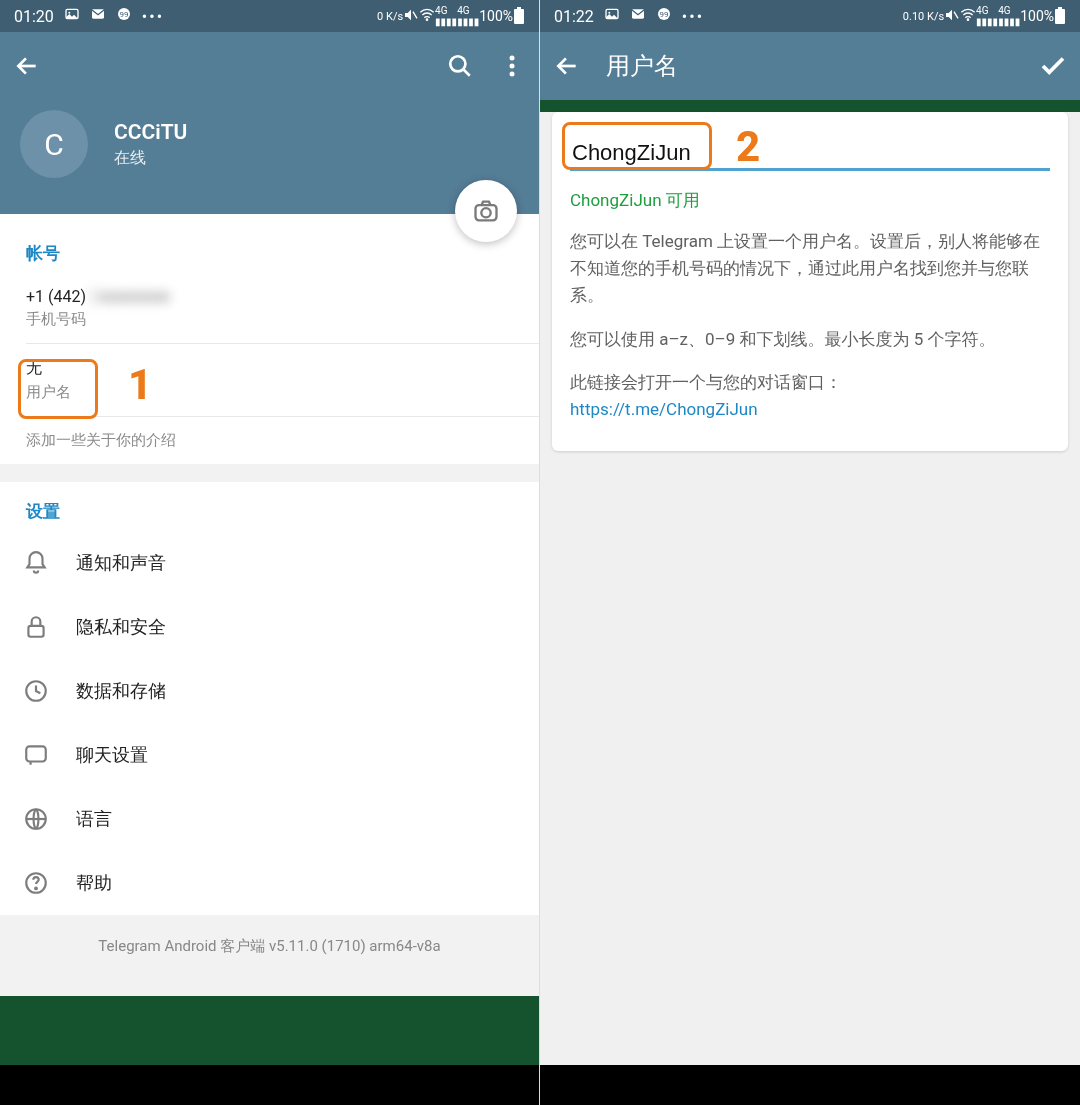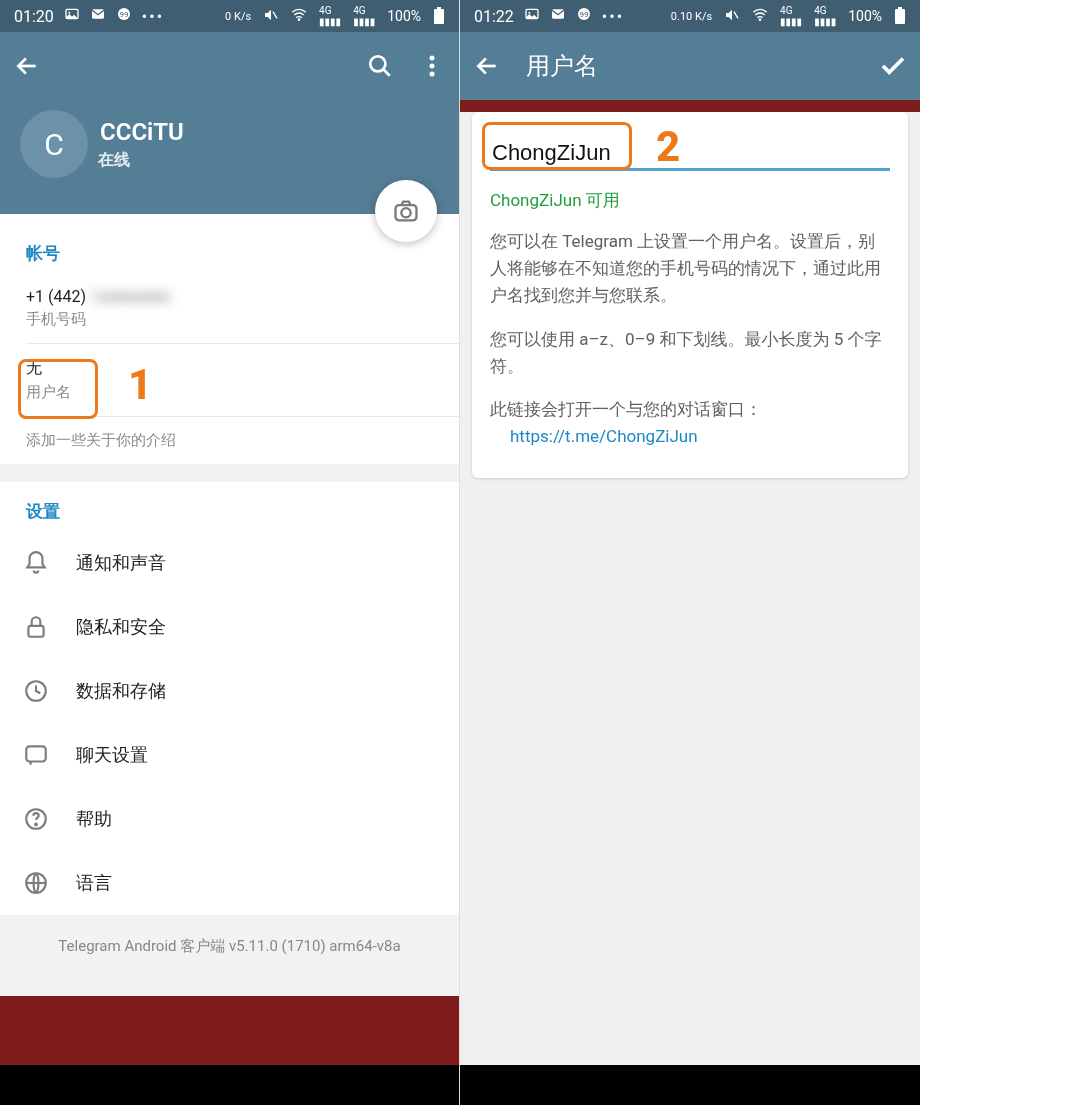--- a/index.html
+++ b/index.html
@@ -4,40 +4,40 @@
 <style>
   * { box-sizing: border-box; margin: 0; padding: 0; }
   body {
     font-family: -apple-system, Roboto, "Segoe UI", Arial, sans-serif;
     background: #fff;
     width: 1080px;
     height: 1105px;
     display: flex;
   }
   .phone {
-    width: 460px;
+    width: 540px;
     height: 1105px;
     position: relative;
-    background: #7f1d1d;
+    background: #14532d;
     overflow: hidden;
   }
   .phone.left { border-right: 1px solid #ddd; }
 
   
   .statusbar {
     height: 32px;
     background: #3f5e72;
     color: #fff;
     display: flex;
     align-items: center;
     padding: 0 14px;
     font-size: 16px;
   }
   .statusbar .sb-left { display: flex; align-items: center; gap: 10px; }
-  .statusbar .sb-right { margin-left: auto; display: flex; align-items: center; gap: 12px; font-size: 14px; }
+  .statusbar .sb-right { margin-left: auto; display: flex; align-items: center; gap: 0; font-size: 14px; }
   .sb-icon { width: 16px; height: 16px; display:inline-block; }
 
   
   .toolbar {
     height: 68px;
     background: #547d96;
     color: #fff;
     display: flex;
     align-items: center;
     padding: 0 12px;
@@ -54,22 +54,22 @@
     display: flex;
     align-items: center;
     position: relative;
   }
   .avatar {
     width: 68px; height: 68px; border-radius: 50%;
     background: #6c91a8;
     display:flex; align-items:center; justify-content:center;
     font-size: 30px; color:#fff;
   }
-  .profile-name { font-size: 24px; font-weight: 600; margin-left: 12px; }
-  .profile-status { font-size: 16px; opacity: 0.85; margin-left: 10px; margin-top: 4px; font-weight: bold; }
+  .profile-name { font-size: 21px; font-weight: 600; margin-left: 26px; }
+  .profile-status { font-size: 16px; opacity: 0.85; margin-left: 26px; margin-top: 4px; }
   .camera-fab {
     position: absolute;
     right: 22px;
     bottom: -28px;
     width: 62px; height: 62px;
     border-radius: 50%;
     background: #fff;
     box-shadow: 0 2px 8px rgba(0,0,0,.25);
     display:flex; align-items:center; justify-content:center;
   }
@@ -134,21 +134,21 @@
     font-size:22px;
     border: none;
     border-bottom: 3px solid #50a2d0;
     padding: 6px 2px 2px 2px;
     outline: none;
     color:#111;
     background: transparent;
   }
   .status-ok { color:#1e9e3e; font-size:17px; margin-top:18px; }
   .help { color:#606060; font-size:17px; line-height:1.6; margin-top:16px; }
-  .link { color:#1e88c5;margin-left:20px; }
+  .link { color:#1e88c5; }
 
   .right-bg { background:#f0f0f0; height: calc(1105px - 100px - 40px); }
 
   
   .navstrip { position:absolute; bottom:0; left:0; right:0; height:40px; background:#000; }
 
   
   .blur { filter: blur(6px); color:#999; letter-spacing:2px; }
 
   svg { display:block; }
@@ -316,37 +316,37 @@
             <path d="M7 21l0-3"></path>
           </svg>
       </span>
       <span class="label">聊天设置</span>
     </div>
 
     <div class="list-item">
       <span class="icon">
         <svg width="26" height="26" viewBox="0 0 24 24" fill="none" stroke="#7d7d7d" stroke-width="2">
             <circle cx="12" cy="12" r="9"></circle>
-            <path d="M9.5 9a2.5 2.5 0 115 0c0 1.5-2.5 2-2.5 4"></path>
-            <circle cx="12" cy="17" r="0.8" fill="#7d7d7d"></circle>
-          </svg>
-      </span>
-      <span class="label">帮助</span>
-    </div>
-
-    <div class="list-item">
-      <span class="icon">
-        <svg width="26" height="26" viewBox="0 0 24 24" fill="none" stroke="#7d7d7d" stroke-width="2">
-            <circle cx="12" cy="12" r="9"></circle>
             <path d="M3 12h18"></path>
             <path d="M12 3c3 3 3 15 0 18"></path>
             <path d="M12 3c-3 3-3 15 0 18"></path>
           </svg>
       </span>
       <span class="label">语言</span>
+    </div>
+
+    <div class="list-item">
+      <span class="icon">
+        <svg width="26" height="26" viewBox="0 0 24 24" fill="none" stroke="#7d7d7d" stroke-width="2">
+            <circle cx="12" cy="12" r="9"></circle>
+            <path d="M9.5 9a2.5 2.5 0 115 0c0 1.5-2.5 2-2.5 4"></path>
+            <circle cx="12" cy="17" r="0.8" fill="#7d7d7d"></circle>
+          </svg>
+      </span>
+      <span class="label">帮助</span>
     </div>
   </div>
 
   <div class="footer">Telegram Android 客户端 v5.11.0 (1710) arm64-v8a</div>
 
   <div class="annot-box" style="left:18px; top:359px; width:80px; height:60px;"></div>
   <div class="annot-num" style="left:128px; top:360px;">1</div>
 
   <div class="navstrip"></div>
 </div>

